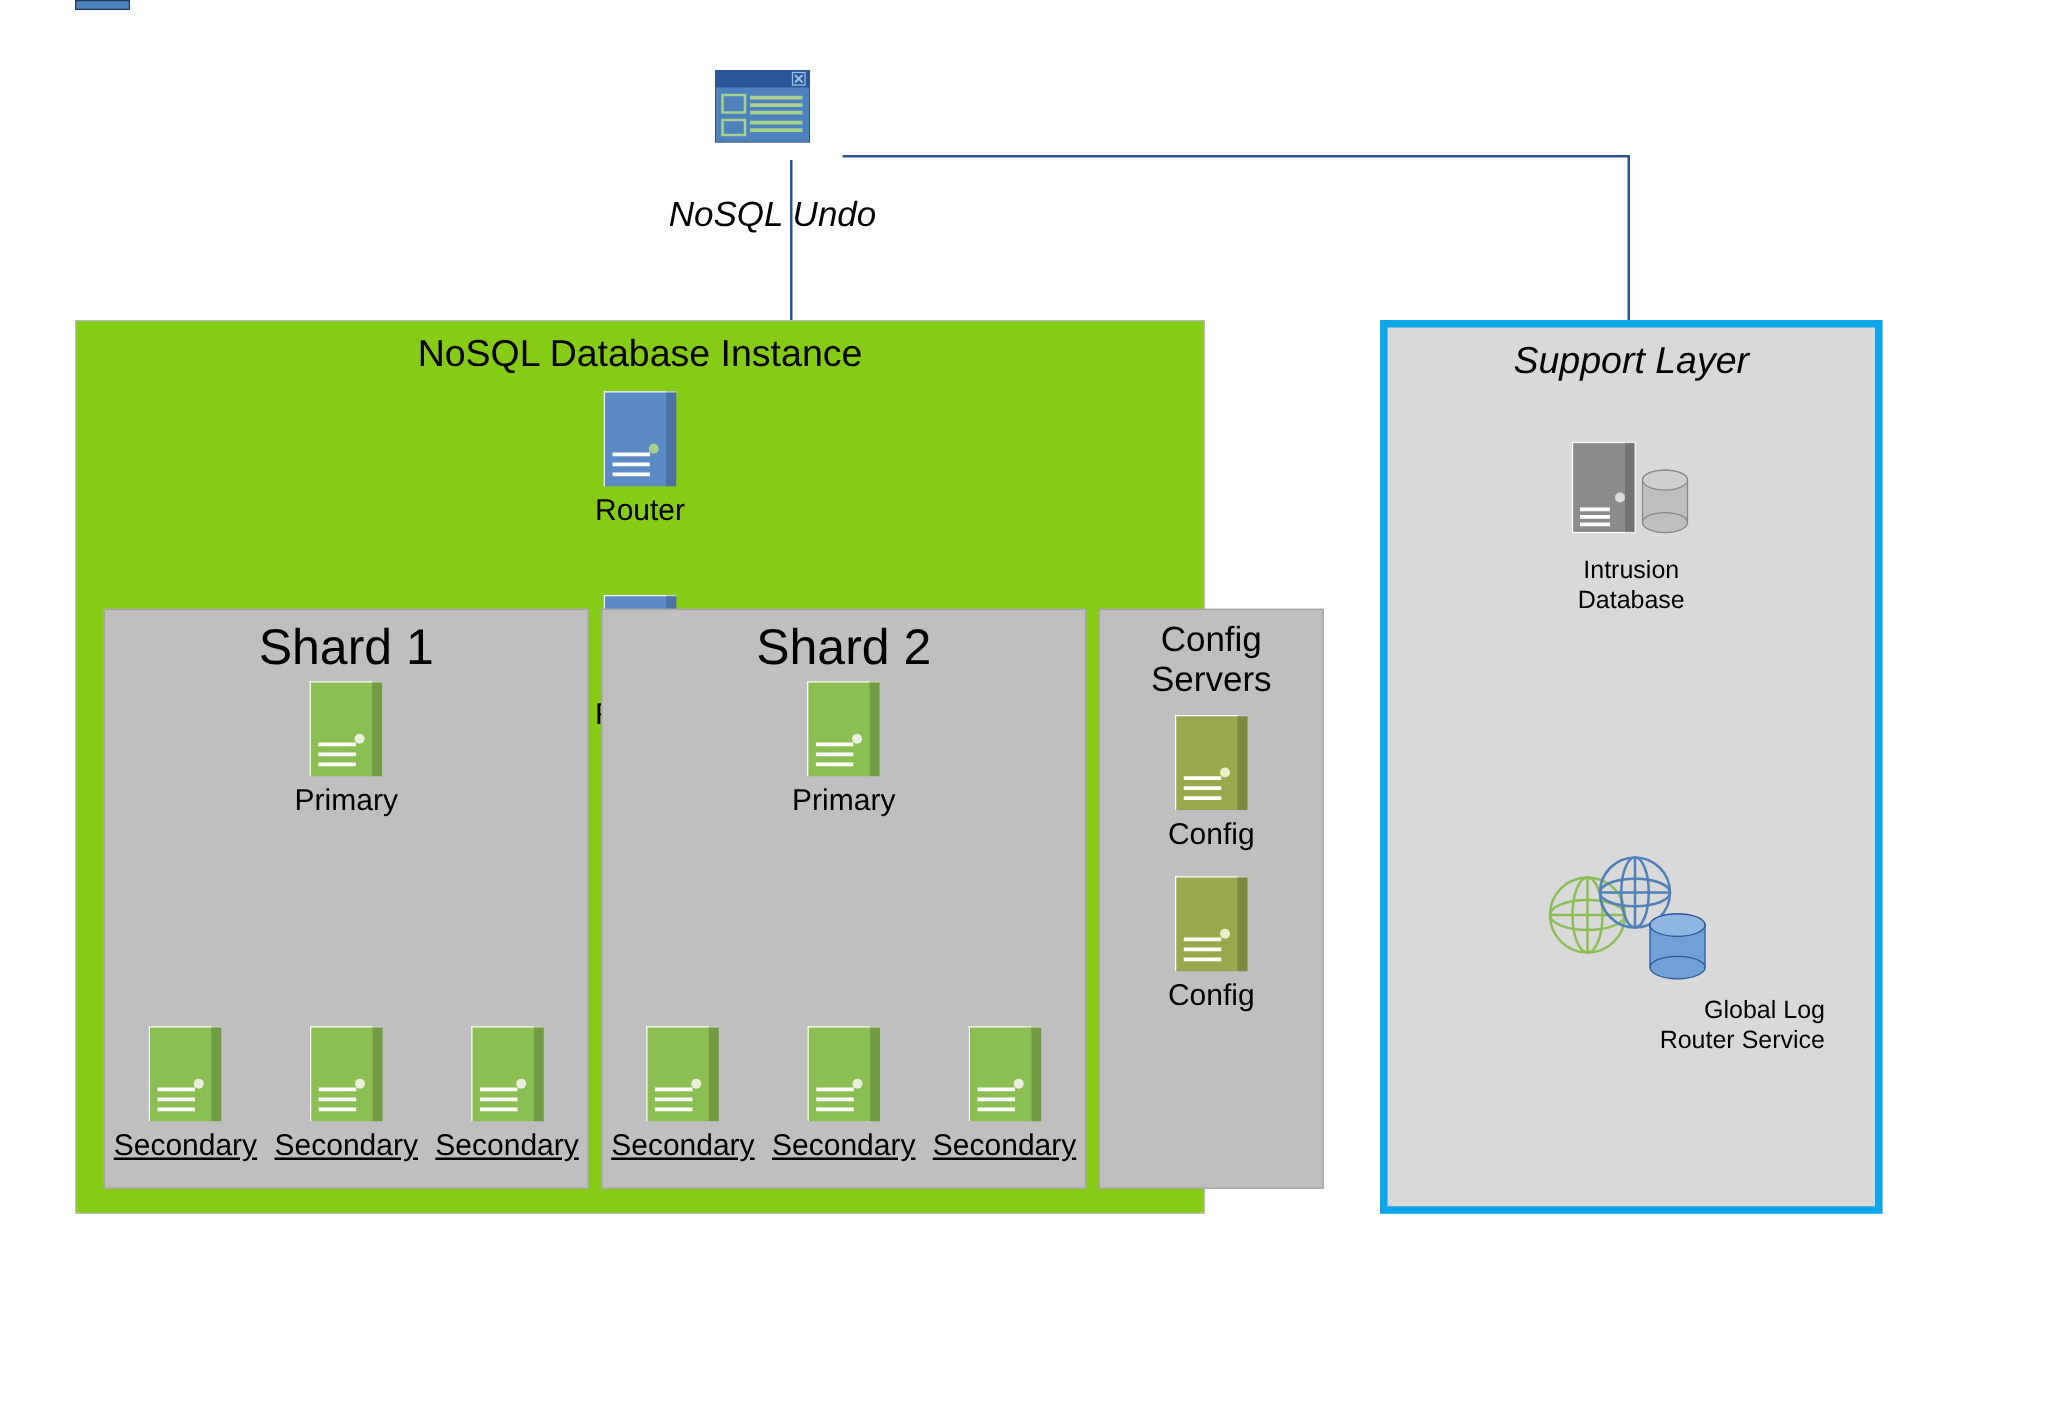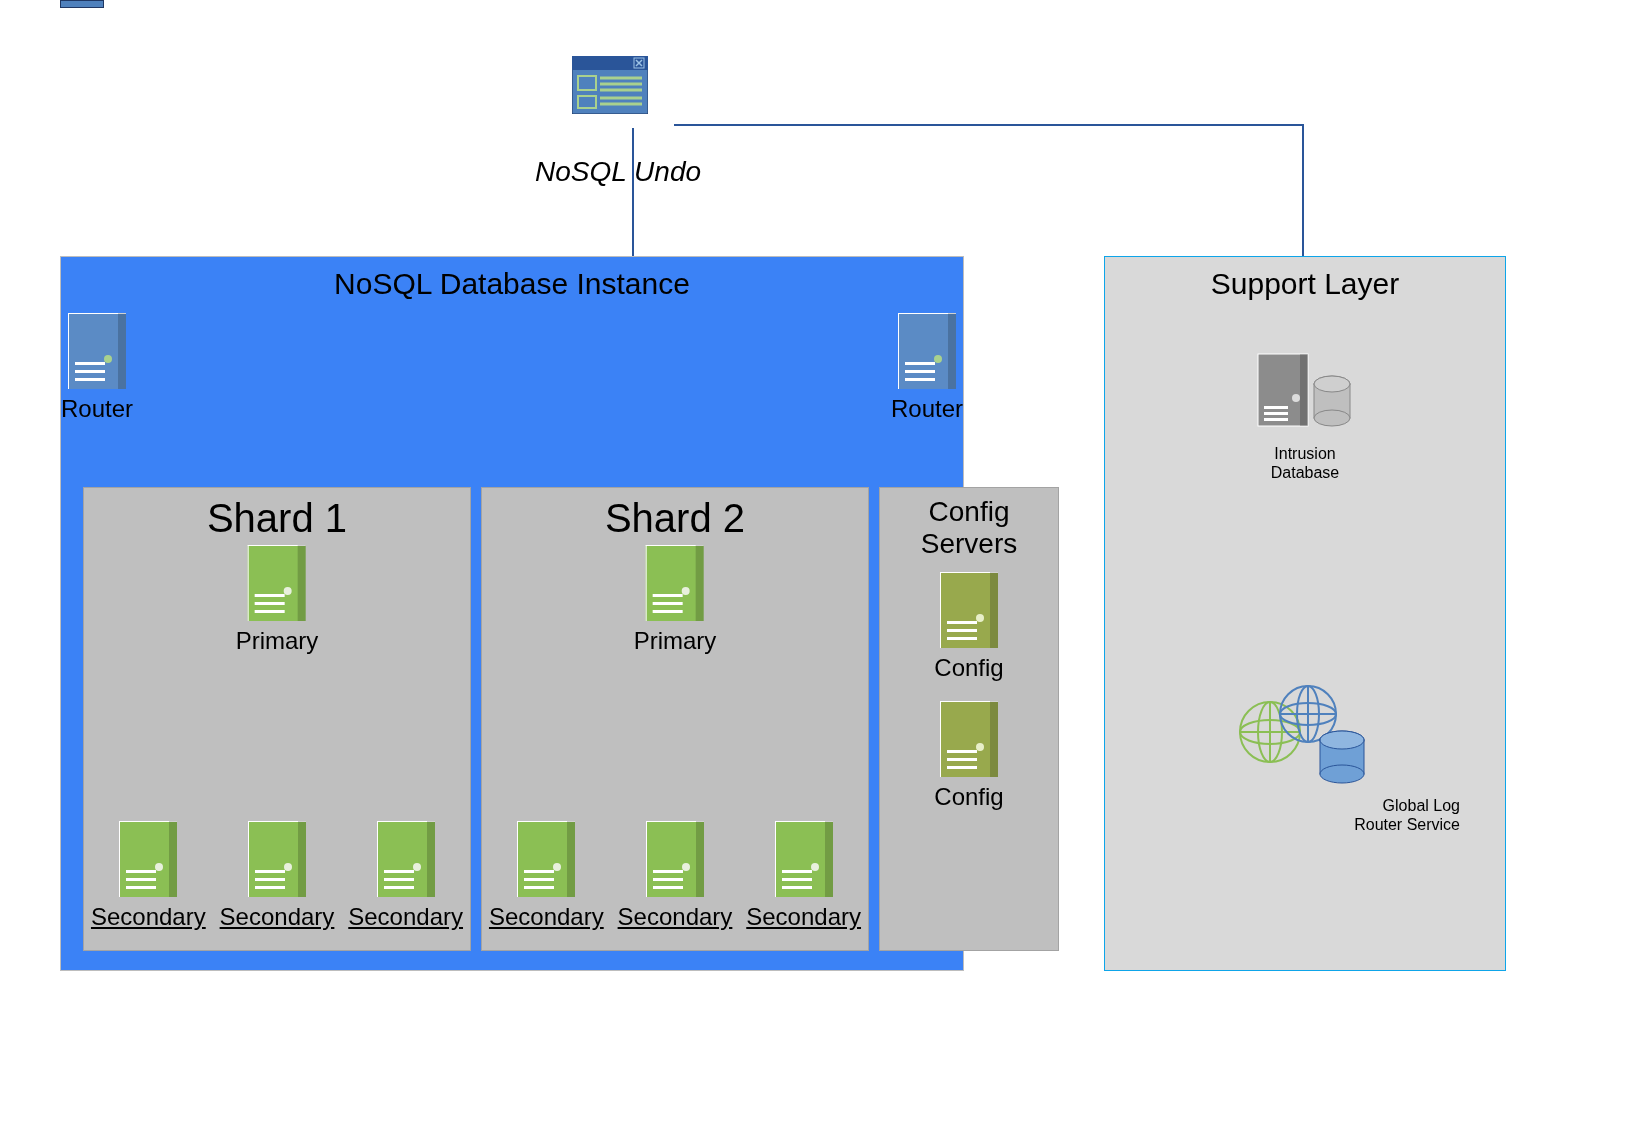--- a/index.html
+++ b/index.html
@@ -3,22 +3,22 @@
 <meta charset="utf-8">
 <style>
   * { box-sizing: border-box; margin: 0; padding: 0; }
   body { font-family: "Segoe UI", Arial, sans-serif; background: #fff; width: 1650px; height: 1125px; position: relative; }
   .stage { position: absolute; left: 60px; top: 0; width: 1530px; height: 1060px; }
 
   
   .line { position: absolute; background: #2a5599; }
 
   
-  .panel-db { position: absolute; left: 0; top: 256px; width: 904px; height: 715px; background: #3b82f6; border: 1px solid #bdbdbd; }
-  .panel-support { position: absolute; left: 1044px; top: 256px; width: 402px; height: 715px; background: #d9d9d9; border: 1px solid #0ea5e9; }
+  .panel-db { position: absolute; left: 0; top: 256px; width: 904px; height: 715px; background: #84cc16; border: 1px solid #bdbdbd; }
+  .panel-support { position: absolute; left: 1044px; top: 256px; width: 402px; height: 715px; background: #d9d9d9; border: 6px solid #0ea5e9; font-style: italic; }
 
   .title { font-size: 30px; text-align: center; color: #000; }
   .panel-db .title { margin-top: 10px; }
   .panel-support .title { margin-top: 10px; }
 
   
   .inner { position: absolute; background: #bfbfbf; border: 1px solid #a3a3a3; }
   .shard1 { left: 22px; top: 230px; width: 388px; height: 464px; }
   .shard2 { left: 420px; top: 230px; width: 388px; height: 464px; }
   .configbox { left: 818px; top: 230px; width: 180px; height: 464px; }
@@ -44,33 +44,33 @@
   
   .primary-wrap { position:absolute; left:50%; transform:translateX(-50%); top:57px;justify-content:flex-end; }
   .secondaries { position:absolute; left:0; right:0; bottom: 18px; display:flex; justify-content: space-around; }
   .secondaries .with-label .lbl { font-size: 24px; text-decoration: underline; }
 
   
   .config-stack { position:absolute; top:84px; left:0; right:0; display:flex; flex-direction:column; align-items:center; gap: 18px; }
   .config-title { font-size: 28px; line-height: 1.15; }
 
   
-  .routers { position:absolute; top:56px; left:0; right:0; display:flex; justify-content:space-between; gap: 52px; }
+  .routers { position:absolute; top:56px; left:0; right:0; display:flex; justify-content:space-between; gap: 52px; flex-direction: column; }
 
   
   .undo-label { position:absolute; left: 475px; top: 156px; font-size: 28px; font-style: italic; }
 
   
   .client { position:absolute; left: 512px; top: 56px; }
   .client svg { display:block; }
 
   
   .intrusion { position:absolute; left: 1120px; top: 350px; width: 250px; text-align:center; }
   .intrusion .svgwrap { display:flex; justify-content:center; }
-  .intrusion .lbl, .globallog .lbl { font-size: 16px; margin-top:8px; line-height:1.2; }
+  .intrusion .lbl, .globallog .lbl { font-size: 20px; margin-top:8px; line-height:1.2; }
 
   .globallog { position:absolute; left: 1090px; top: 678px; width: 310px; text-align:right; }
   .globallog .svgwrap { display:flex; justify-content:center; }
 
   
   #l1 { left: 572px; top: 128px; width: 2px; height: 128px; } 
   #l2 { left: 614px; top: 124px; width: 630px; height: 2px; } 
   #l3 { left: 1242px; top: 124px; width: 2px; height: 132px; } 
   #l4 { left: 572px; top: 120px; width: 44px; height: 8px; background:#4f81bd; border:1px solid #1f3763; } 
 </style>

